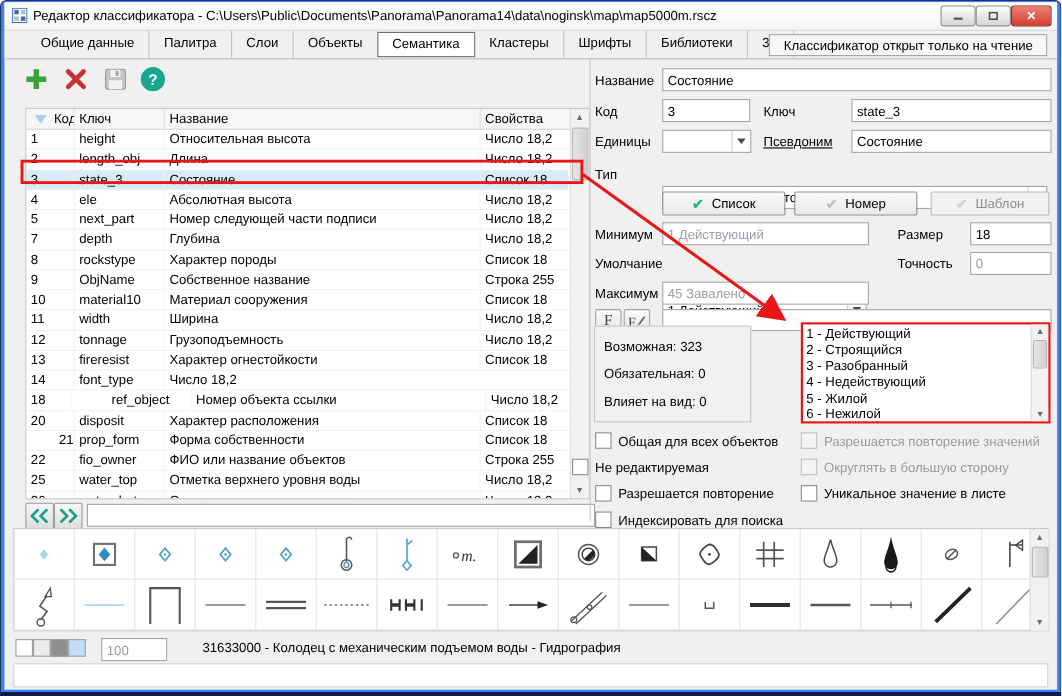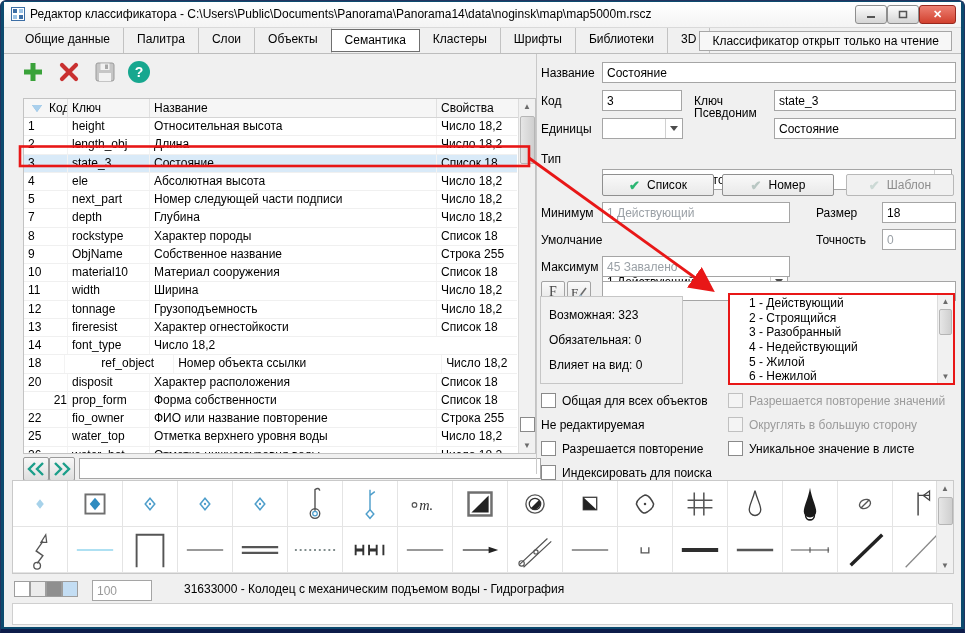--- a/index.html
+++ b/index.html
@@ -1,30 +1,30 @@
 <!DOCTYPE html>
 <html><head>
 <meta charset="utf-8">
 <style>
   html,body{margin:0;padding:0;}
   body{width:965px;height:633px;position:relative;font-family:"Liberation Sans",sans-serif;font-size:12px;color:#000;background:#fff;overflow:hidden;}
   .abs{position:absolute;}
   
-  .win{position:absolute;inset:0;background:#0c4a6e;border:1px solid #22335f;border-bottom:4px solid #0d1c4a;border-radius:6px 6px 0 0;}
+  .win{position:absolute;inset:0;background:#3b82f6;border:1px solid #22335f;border-bottom:4px solid #0d1c4a;border-radius:6px 6px 0 0;}
   .client{position:absolute;left:3px;right:3px;top:1px;bottom:2px;background:#f0f0f0;overflow:hidden;}
   
   .titlebar{position:absolute;left:0;right:0;top:0;height:25px;background:linear-gradient(#ffffff,#f4f4f4);border-bottom:1px solid #d9d9d9;}
   .title-text{position:absolute;left:26px;top:5px;font-size:12px;white-space:nowrap;}
   .app-icon{position:absolute;left:7px;top:5px;width:14px;height:14px;}
   .winbtn{position:absolute;top:3px;height:17px;border-radius:3px;border:1px solid #8e8e8e;background:linear-gradient(#fdfdfd,#d5d5d5);display:flex;align-items:center;justify-content:center;font-size:10px;color:#333;}
   .btn-min{right:74px;width:30px;}
   .btn-max{right:42px;width:30px;}
   .btn-close{right:5px;width:35px;background:linear-gradient(#ec8173,#d2402e);border-color:#97281e;color:#fff;font-weight:bold;font-size:11px;}
   
-  .tabbar{position:absolute;left:0;right:0;top:26px;height:25px;background:#f0f0f0;border-bottom:1px solid #bdbdbd;display:flex;align-items:stretch;padding-left:8px;}
+  .tabbar{position:absolute;left:0;right:0;top:26px;height:25px;background:#f0f0f0;border-bottom:1px solid #bdbdbd;display:flex;align-items:stretch;padding-left:20px;}
   .tab{padding:4px 13px 0 13px;border-right:1px solid #c2c2c2;cursor:default;white-space:nowrap;}
   .tab.active{background:#fff;border:1px solid #6f6f6f;margin:1px 0 1px -1px;padding-top:3px;}
   .ro-notice{position:absolute;right:9px;top:29px;height:18px;line-height:18px;padding:0 12px;border:1px solid #a6a6a6;background:#f7f7f7;white-space:nowrap;}
   
   .toolbtn{position:absolute;top:57px;width:26px;height:26px;display:flex;align-items:center;justify-content:center;}
   
   .table{left:19px;top:96px;width:511px;height:354px;background:#fff;border:1px solid #c3c3c3;overflow:hidden;}
   .thead{display:flex;height:18px;background:#f6f6f6;border-bottom:1px solid #d5d5d5;align-items:center;}
   .thead .cell{border-right:1px solid #e0e0e0;height:18px;line-height:18px;}
   .tbody{position:absolute;top:19px;left:0;width:493px;bottom:0;overflow:hidden;}
@@ -53,21 +53,21 @@
   .modebtn .chk{font-size:13px;font-weight:bold;}
   .chk.on{color:#2bb673;}
   .chk.off{color:#b9c7c3;}
   .modebtn.disabled{border-color:#b8b8b8;color:#8d8d8d;background:#f1f1f1;}
   .modebtn.disabled .chk{color:#ccd9d5;}
   .fbtn{width:22px;height:20px;border:1px solid #a3a3a3;border-radius:2px;background:linear-gradient(#fafafa,#e5e5e5);display:flex;align-items:center;justify-content:center;font-family:"Liberation Serif",serif;font-size:14px;color:#444;}
   .statsbox{left:536px;top:294px;width:143px;height:88px;border:1px solid #c6c6c6;background:#f1f1f1;padding:6px 0 0 8px;box-sizing:border-box;}
   .statsbox div{line-height:25px;}
   .valuelist{left:724px;top:291px;width:227px;height:92px;border:2px solid #e81717;background:#fff;box-sizing:border-box;overflow:hidden;}
   .vl-items{position:absolute;left:3px;top:1px;right:16px;bottom:0;}
-  .vl-items div{height:14.7px;line-height:14.7px;white-space:nowrap;margin-left:16px;}
+  .vl-items div{height:14.7px;line-height:14.7px;white-space:nowrap;}
   .cbrow{display:flex;align-items:center;position:absolute;white-space:nowrap;}
   .cbbox{width:13px;height:13px;border:1px solid #8a8a8a;background:#fff;margin-right:6px;flex:none;}
   .cbrow.disabled{color:#9b9b9b;}
   .cbrow.disabled .cbbox{border-color:#c0c0c0;background:#f4f4f4;}
   
   .palette{left:8px;top:478px;width:942px;height:94px;background:#fff;border:1px solid #c9c9c9;box-sizing:border-box;}
   .pgrid{position:absolute;left:0;top:0;right:16px;bottom:0;display:grid;grid-template-columns:repeat(17,1fr);grid-template-rows:46px 46px;}
   .pcell{border-right:1px solid #e4e4e4;border-bottom:1px solid #e4e4e4;display:flex;align-items:center;justify-content:center;}
   .pcell svg{width:54px;height:44px;}
   
@@ -245,21 +245,21 @@
           </div>
           <div class="trow">
             <div class="cell c0" style="border-right: 1px solid rgb(243, 243, 243); text-align: right;">21</div>
             <div class="cell c1" style="border-right: 1px solid rgb(243, 243, 243);">prop_form</div>
             <div class="cell c2" style="border-right: 1px solid rgb(243, 243, 243);">Форма собственности</div>
             <div class="cell c3" style="border-right: 1px solid rgb(243, 243, 243);">Список 18</div>
           </div>
           <div class="trow">
             <div class="cell c0" style="border-right: 1px solid rgb(243, 243, 243);">22</div>
             <div class="cell c1" style="border-right: 1px solid rgb(243, 243, 243);">fio_owner</div>
-            <div class="cell c2" style="border-right: 1px solid rgb(243, 243, 243);">ФИО или название повторение</div>
+            <div class="cell c2" style="border-right: 1px solid rgb(243, 243, 243);">ФИО или название объектов</div>
             <div class="cell c3" style="border-right: 1px solid rgb(243, 243, 243);">Строка 255</div>
           </div>
           <div class="trow">
             <div class="cell c0" style="border-right: 1px solid rgb(243, 243, 243);">25</div>
             <div class="cell c1" style="border-right: 1px solid rgb(243, 243, 243);">water_top</div>
             <div class="cell c2" style="border-right: 1px solid rgb(243, 243, 243);">Отметка верхнего уровня воды</div>
             <div class="cell c3" style="border-right: 1px solid rgb(243, 243, 243);">Число 18,2</div>
           </div>
           <div class="trow">
             <div class="cell c0" style="border-right: 1px solid rgb(243, 243, 243);">26</div>
@@ -295,21 +295,21 @@
   <div class="abs flabel" style="left:537px;top:92px;">Код</div>
   <input class="abs inp" style="left: 598px; top: 88px; width: 70px;" value="3">
   <div class="abs flabel" style="left:690px;top:92px;">Ключ</div>
   <input class="abs inp" style="left: 770px; top: 88px; width: 172px;" value="state_3">
 
   <div class="abs flabel" style="left:537px;top:120px;">Единицы</div>
   <div class="abs combo" style="left:598px;top:116px;width:57px;">
         <span></span>
         <span class="arrow"></span>
       </div>
-  <div class="abs flabel" style="left:690px;top:104px;">Псевдоним</div>
+  <div class="abs flabel" style="left:690px;top:120px;text-decoration:underline;">Псевдоним</div>
   <input class="abs inp" style="left: 770px; top: 116px; width: 172px;" value="Состояние">
 
   <div class="abs flabel" style="left:537px;top:150px;">Тип</div>
   <div class="abs combo" style="left:598px;top:146px;width:326px;">
         <span>Код из классификатора (справочник)</span>
         <span class="arrow"></span>
       </div>
 
   <div class="abs modebtn" style="left:598px;top:172px;width:112px;">
         <span class="chk on">✔</span>

